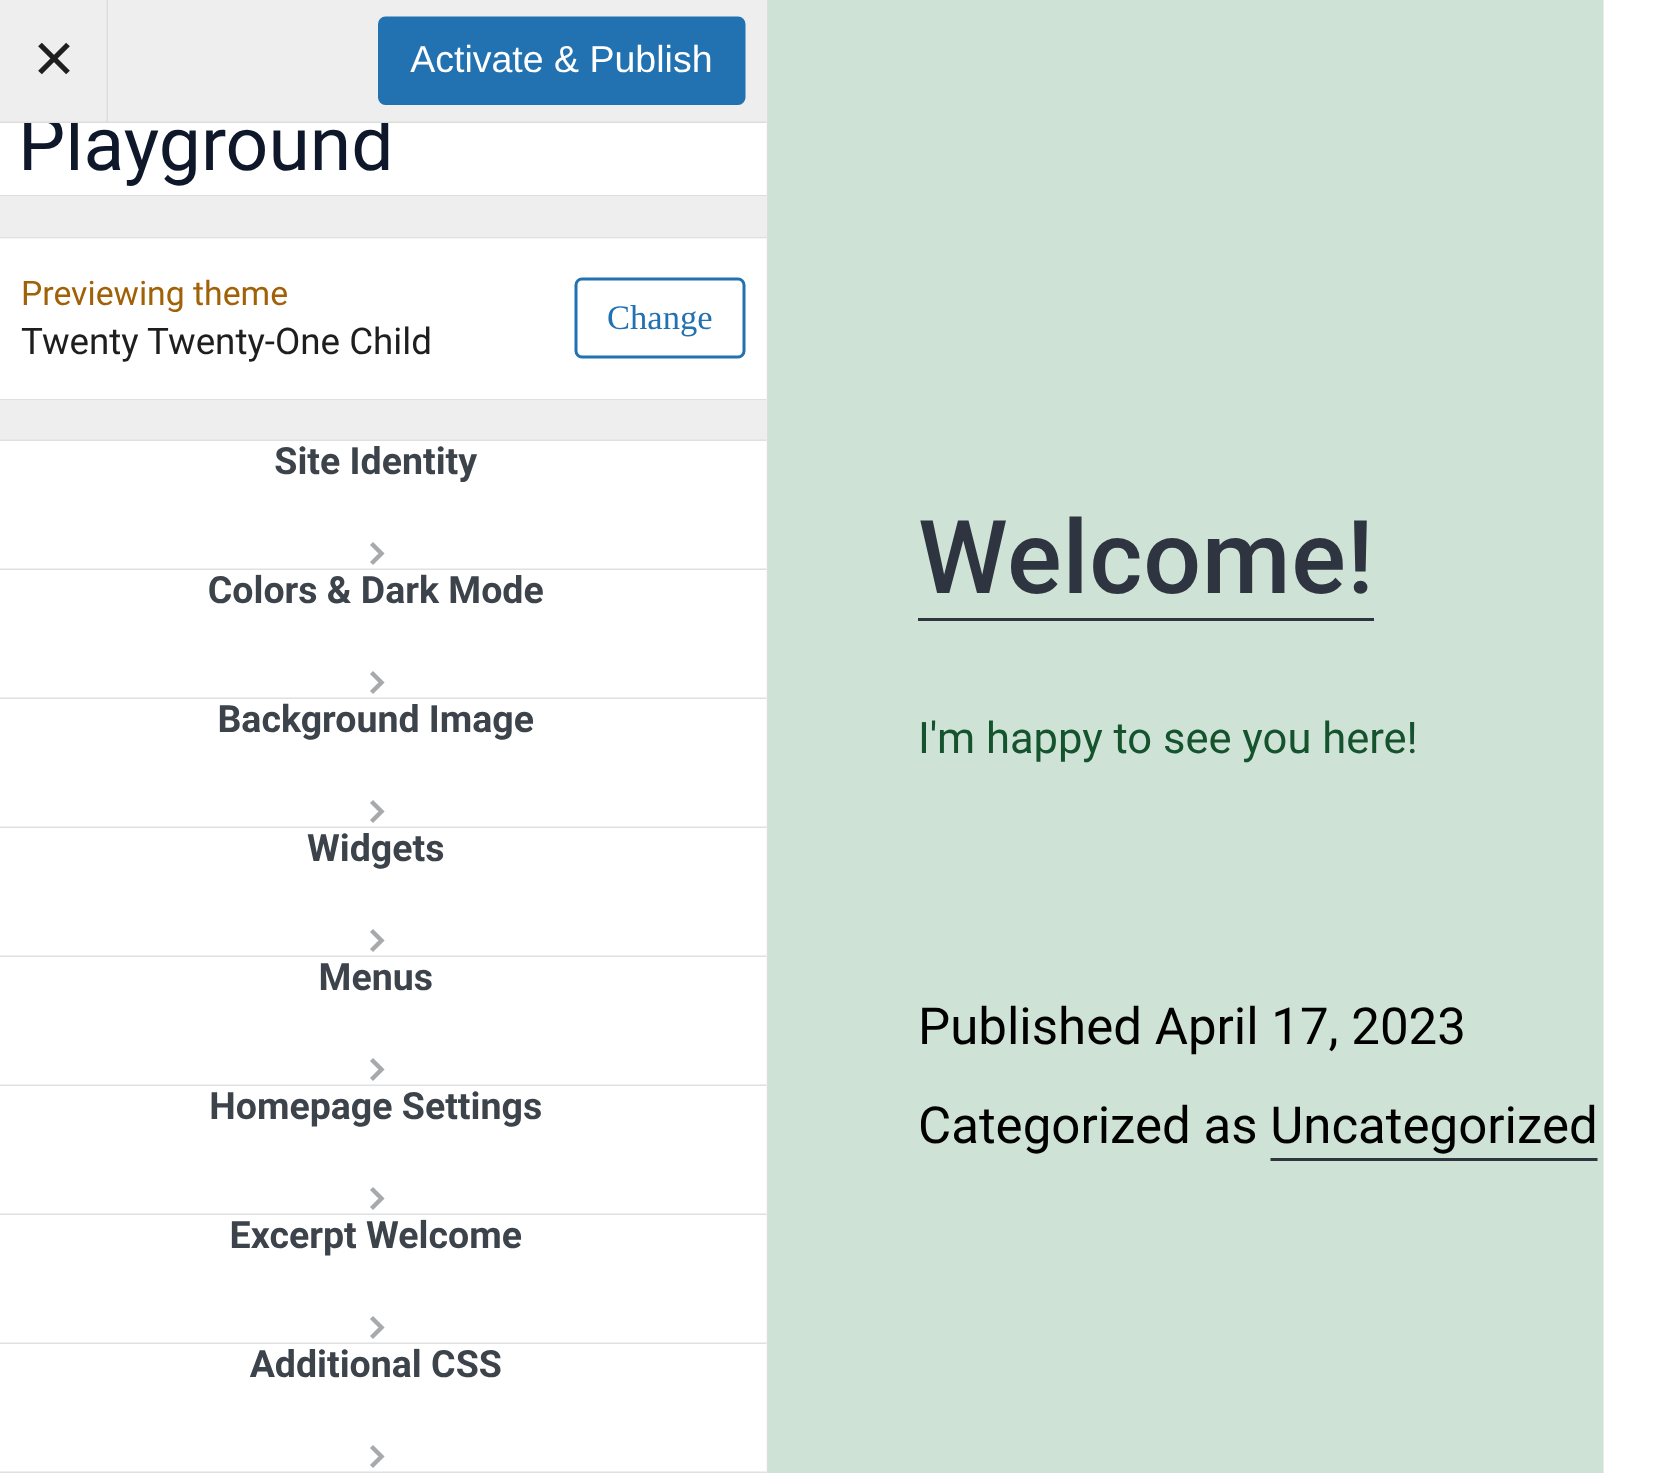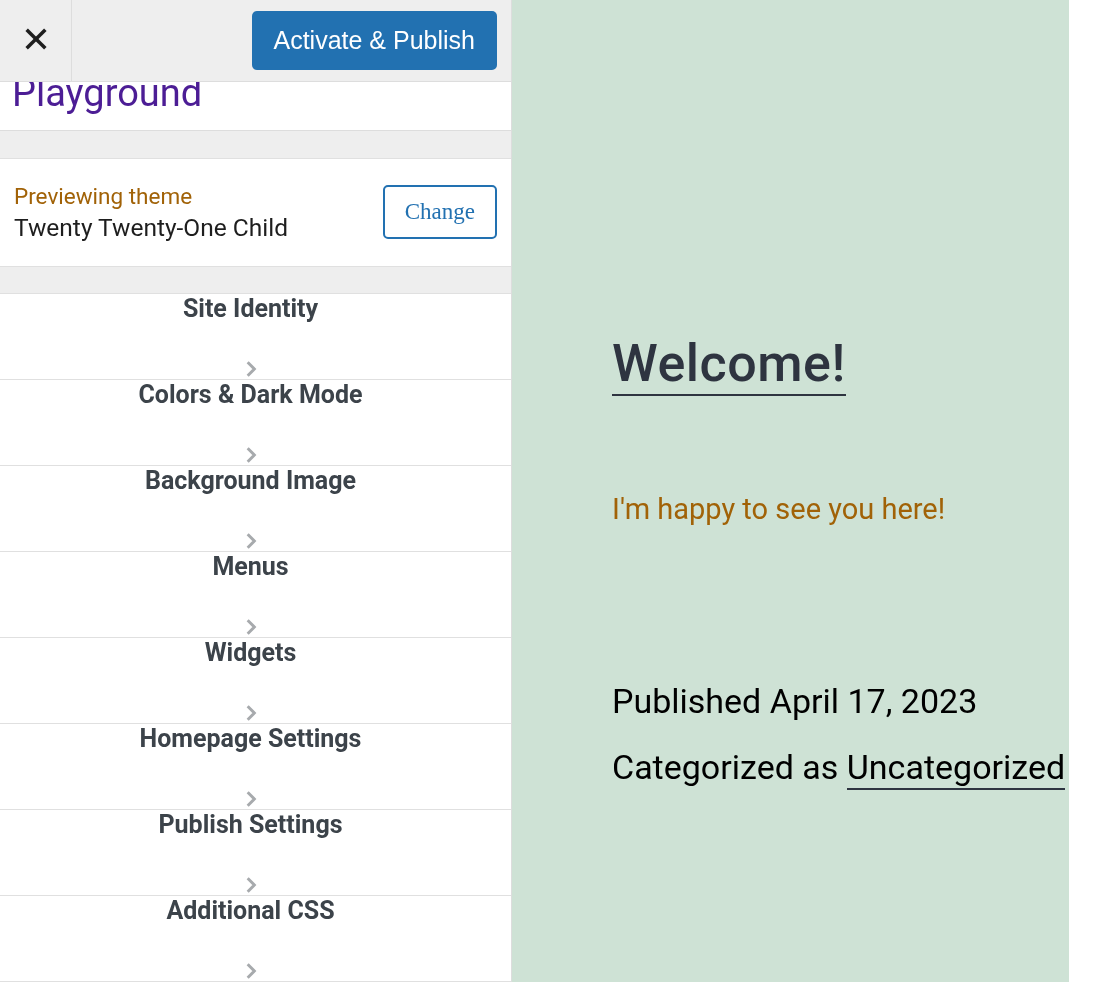--- a/index.html
+++ b/index.html
@@ -54,23 +54,23 @@
       cursor: pointer;
     }
     .site-name-block {
       height: 50px;
       padding: 0 12px 12px;
       overflow: hidden;
       border-bottom: 1px solid #ddd;
       background: #fff;
     }
     .site-name-text {
-      font-size: 38px;
-      font-weight: 400;
-      color: #4c1d95;
+      font-size: 50px;
+      font-weight: 400;
+      color: #0f172a;
       line-height: 0.6;
     }
     .gap-row {
       height: 28px;
       background: #eee;
       border-bottom: 1px solid #e0e0e0;
     }
     .theme-row {
       padding: 24px 14px;
       display: flex;
@@ -137,33 +137,33 @@
       background: #cee2d5;
       position: relative;
     }
     .preview-content {
       position: absolute;
       top: 335px;
       left: 100px;
       right: 0;
     }
     .post-title {
-      font-size: 52px;
+      font-size: 68px;
       font-weight: 500;
       color: #2e3440;
       letter-spacing: 0.5px;
       border-bottom: 2px solid #2e3440;
       display: inline-block;
       line-height: 1.1;
       padding-bottom: 2px;
     }
     .post-text {
       font-size: 29px;
-      color: #a16207;
-      margin-top: 96px;
+      color: #14532d;
+      margin-top: 62px;
       font-weight: 400;
     }
     .post-meta {
       margin-top: 142px;
     }
     .post-meta-line {
       font-size: 34px;
       color: #000000;
       line-height: 1.95;
       font-weight: 400;
@@ -218,39 +218,39 @@
             <polyline points="8,4 16,12 8,20"></polyline>
           </svg></span>
     </div>
     <div class="menu-item">
       <span class="menu-item-label">Background Image</span>
       <span class="chevron"><svg viewBox="0 0 24 24">
             <polyline points="8,4 16,12 8,20"></polyline>
           </svg></span>
     </div>
     <div class="menu-item">
+      <span class="menu-item-label">Widgets</span>
+      <span class="chevron"><svg viewBox="0 0 24 24">
+            <polyline points="8,4 16,12 8,20"></polyline>
+          </svg></span>
+    </div>
+    <div class="menu-item">
       <span class="menu-item-label">Menus</span>
       <span class="chevron"><svg viewBox="0 0 24 24">
             <polyline points="8,4 16,12 8,20"></polyline>
           </svg></span>
     </div>
     <div class="menu-item">
-      <span class="menu-item-label">Widgets</span>
-      <span class="chevron"><svg viewBox="0 0 24 24">
-            <polyline points="8,4 16,12 8,20"></polyline>
-          </svg></span>
-    </div>
-    <div class="menu-item">
       <span class="menu-item-label">Homepage Settings</span>
       <span class="chevron"><svg viewBox="0 0 24 24">
             <polyline points="8,4 16,12 8,20"></polyline>
           </svg></span>
     </div>
     <div class="menu-item">
-      <span class="menu-item-label">Publish Settings</span>
+      <span class="menu-item-label">Excerpt Welcome</span>
       <span class="chevron"><svg viewBox="0 0 24 24">
             <polyline points="8,4 16,12 8,20"></polyline>
           </svg></span>
     </div>
     <div class="menu-item">
       <span class="menu-item-label">Additional CSS</span>
       <span class="chevron"><svg viewBox="0 0 24 24">
             <polyline points="8,4 16,12 8,20"></polyline>
           </svg></span>
     </div>

